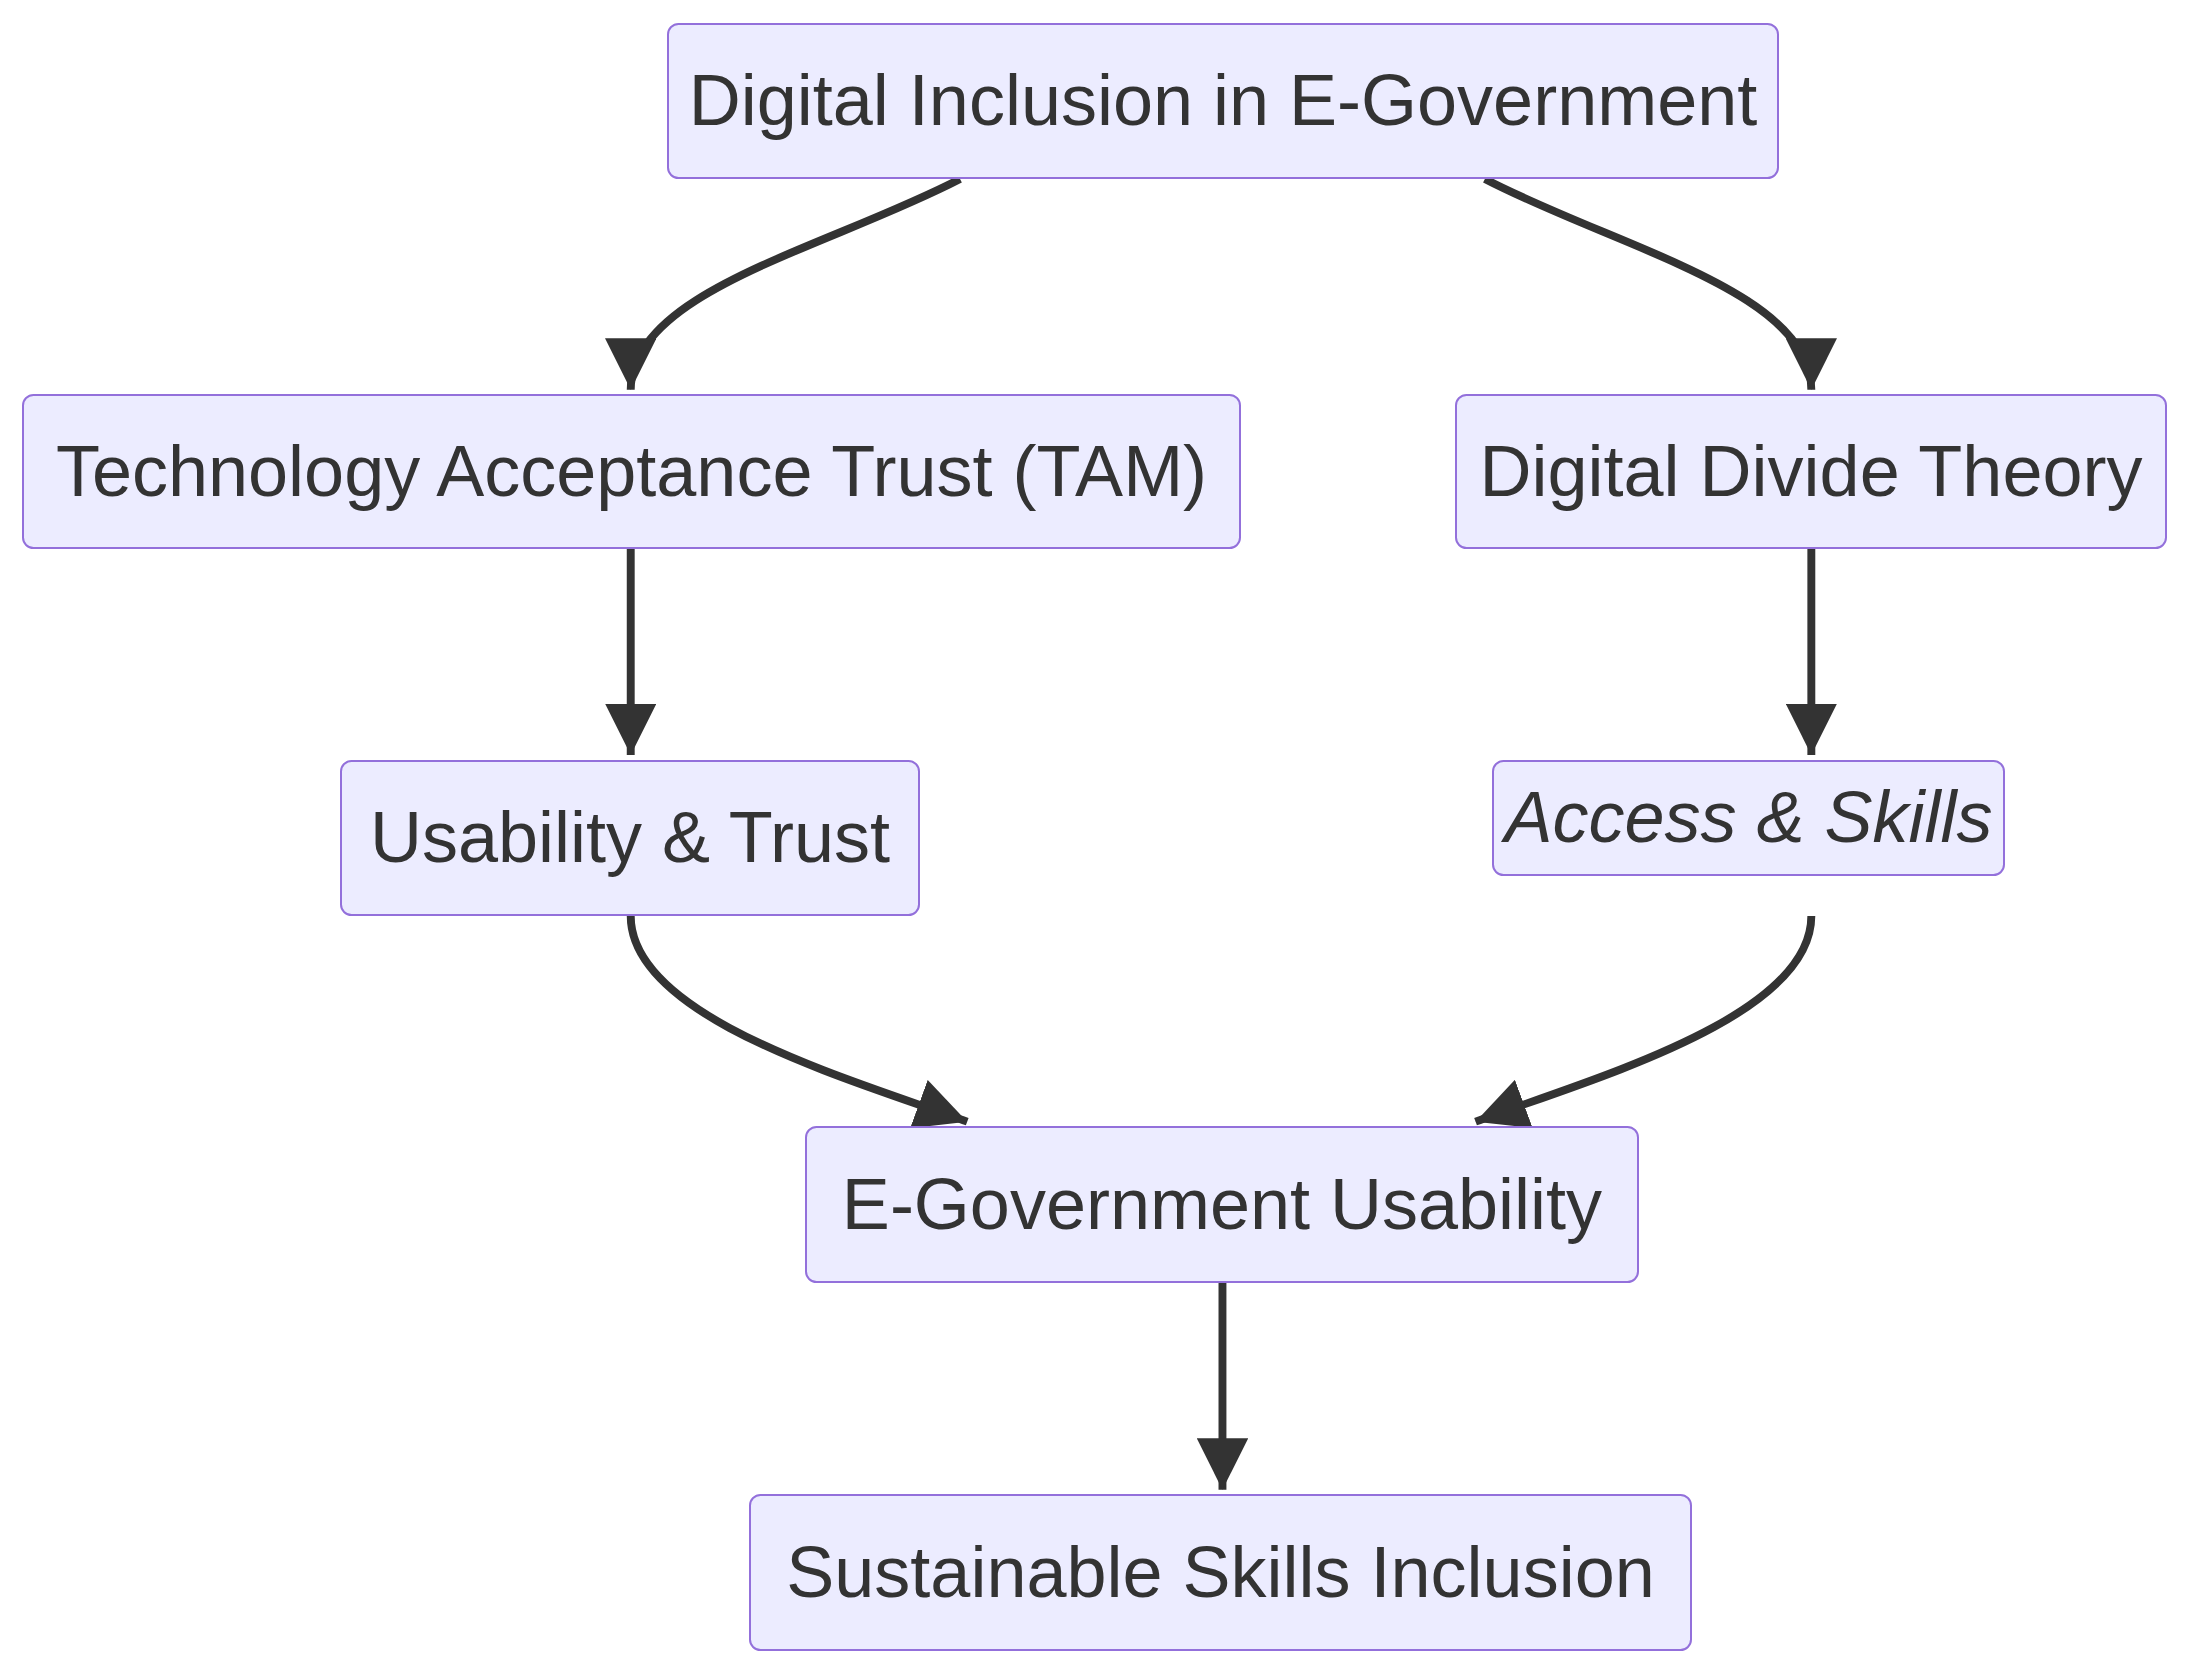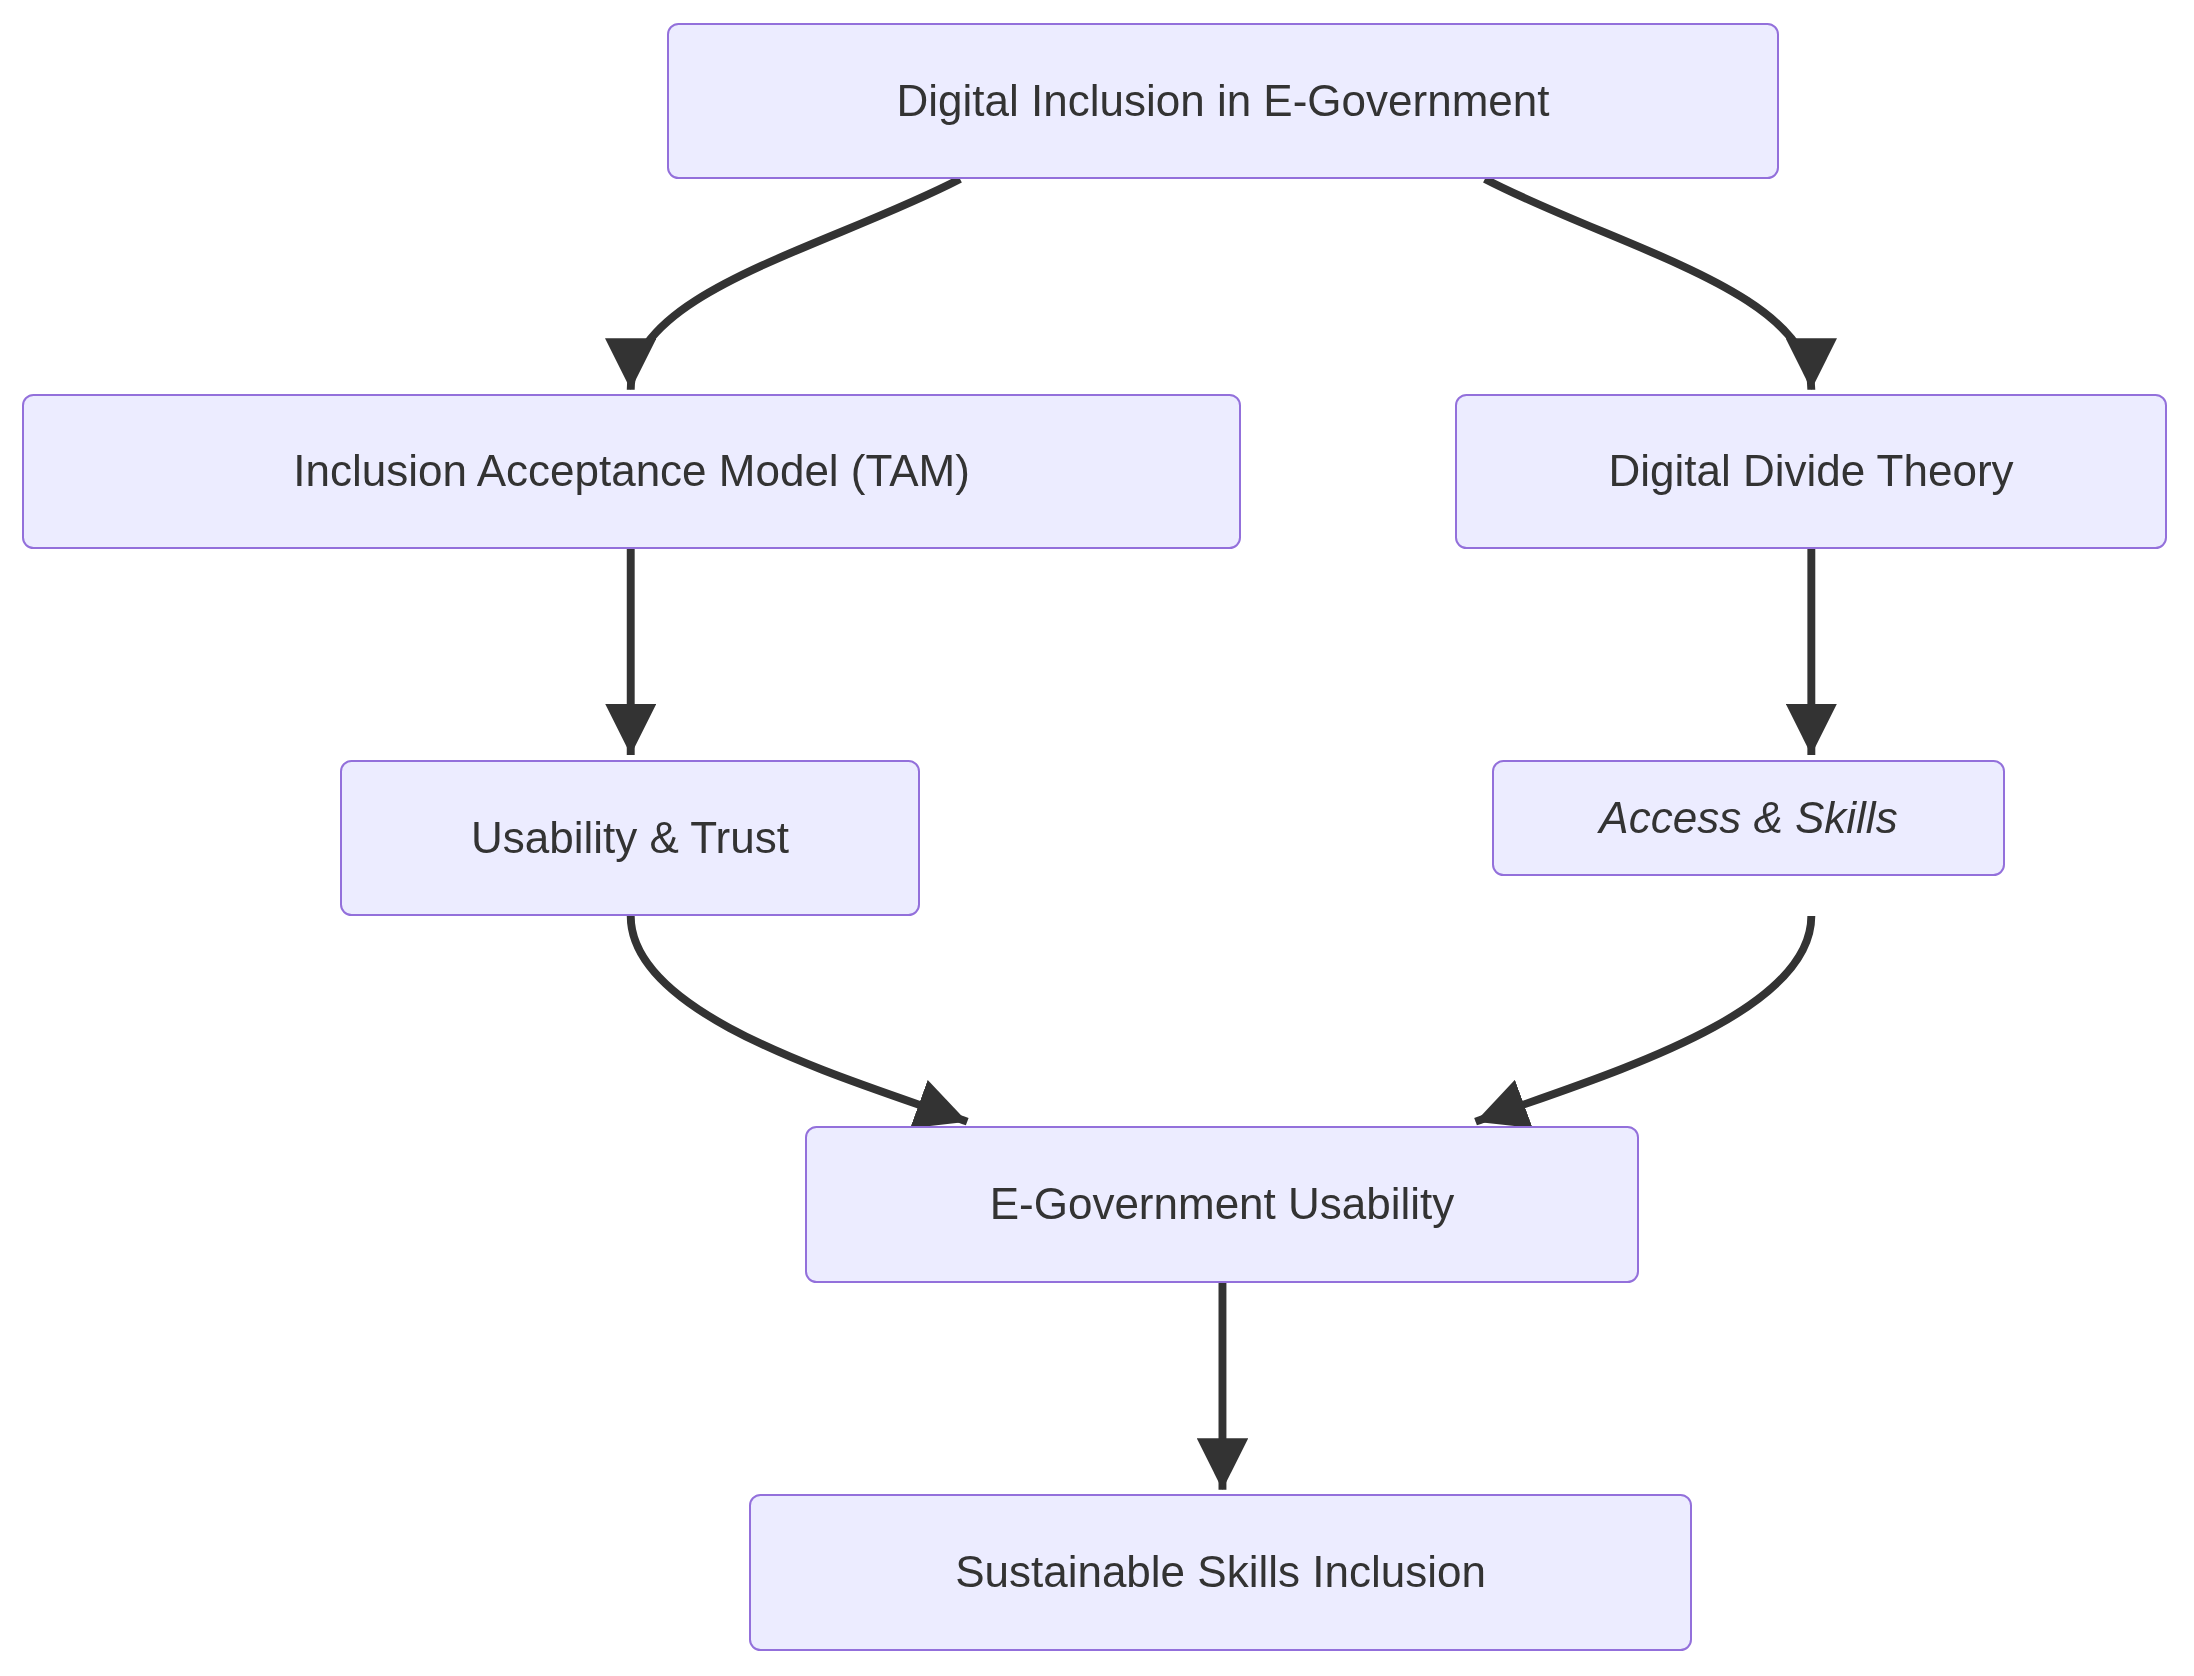--- a/index.html
+++ b/index.html
@@ -43,21 +43,21 @@
   .node {
     position: absolute;
     box-sizing: border-box;
     display: flex;
     align-items: center;
     justify-content: center;
     background: var(--node-fill);
     border: 2.9px solid var(--node-border);
     border-radius: 11.5px;
     color: var(--node-text);
-    font-size: 44px;
+    font-size: 72px;
     line-height: 1.1;
     white-space: nowrap;
     text-align: center;
   }
   
   .node-a { left: 667px;  top: 23px;   width: 1112px; height: 156px; }
   .node-b { left: 22px;   top: 394px;  width: 1219px; height: 155px; }
   .node-c { left: 1455px; top: 394px;  width: 712px;  height: 155px; }
   .node-d { left: 340px;  top: 760px; width: 580px;  height: 156px; }
   .node-e { left: 1492px; top: 760px; width: 513px;  height: 116px; font-style: italic; }
@@ -80,21 +80,21 @@
     <path class="edge" marker-end="url(#arrow)" d="M 2065 249 C 2250 345, 2519 405, 2519 542"></path>
     <path class="edge" marker-end="url(#arrow)" d="M 877 763 L 877 1050"></path>
     <path class="edge" marker-end="url(#arrow)" d="M 2519 763 L 2519 1050"></path>
     <path class="edge" marker-end="url(#arrow)" d="M 877 1274 C 877 1415, 1180 1500, 1345 1560"></path>
     <path class="edge" marker-end="url(#arrow)" d="M 2519 1274 C 2519 1415, 2215 1500, 2052 1560"></path>
     <path class="edge" marker-end="url(#arrow)" d="M 1700 1783 L 1700 2072"></path>
   </svg>
 
   <div class="node node-a">Digital Inclusion in E-Government</div>
 
-  <div class="node node-b">Inclusion Acceptance Model (TAM)</div>
+  <div class="node node-b">Technology Acceptance Trust (TAM)</div>
 
   <div class="node node-c">Digital Divide Theory</div>
 
   <div class="node node-d">Usability &amp; Trust</div>
 
   <div class="node node-e">Access &amp; Skills</div>
 
   <div class="node node-f">E-Government Usability</div>
 
   <div class="node node-g">Sustainable Skills Inclusion</div>

